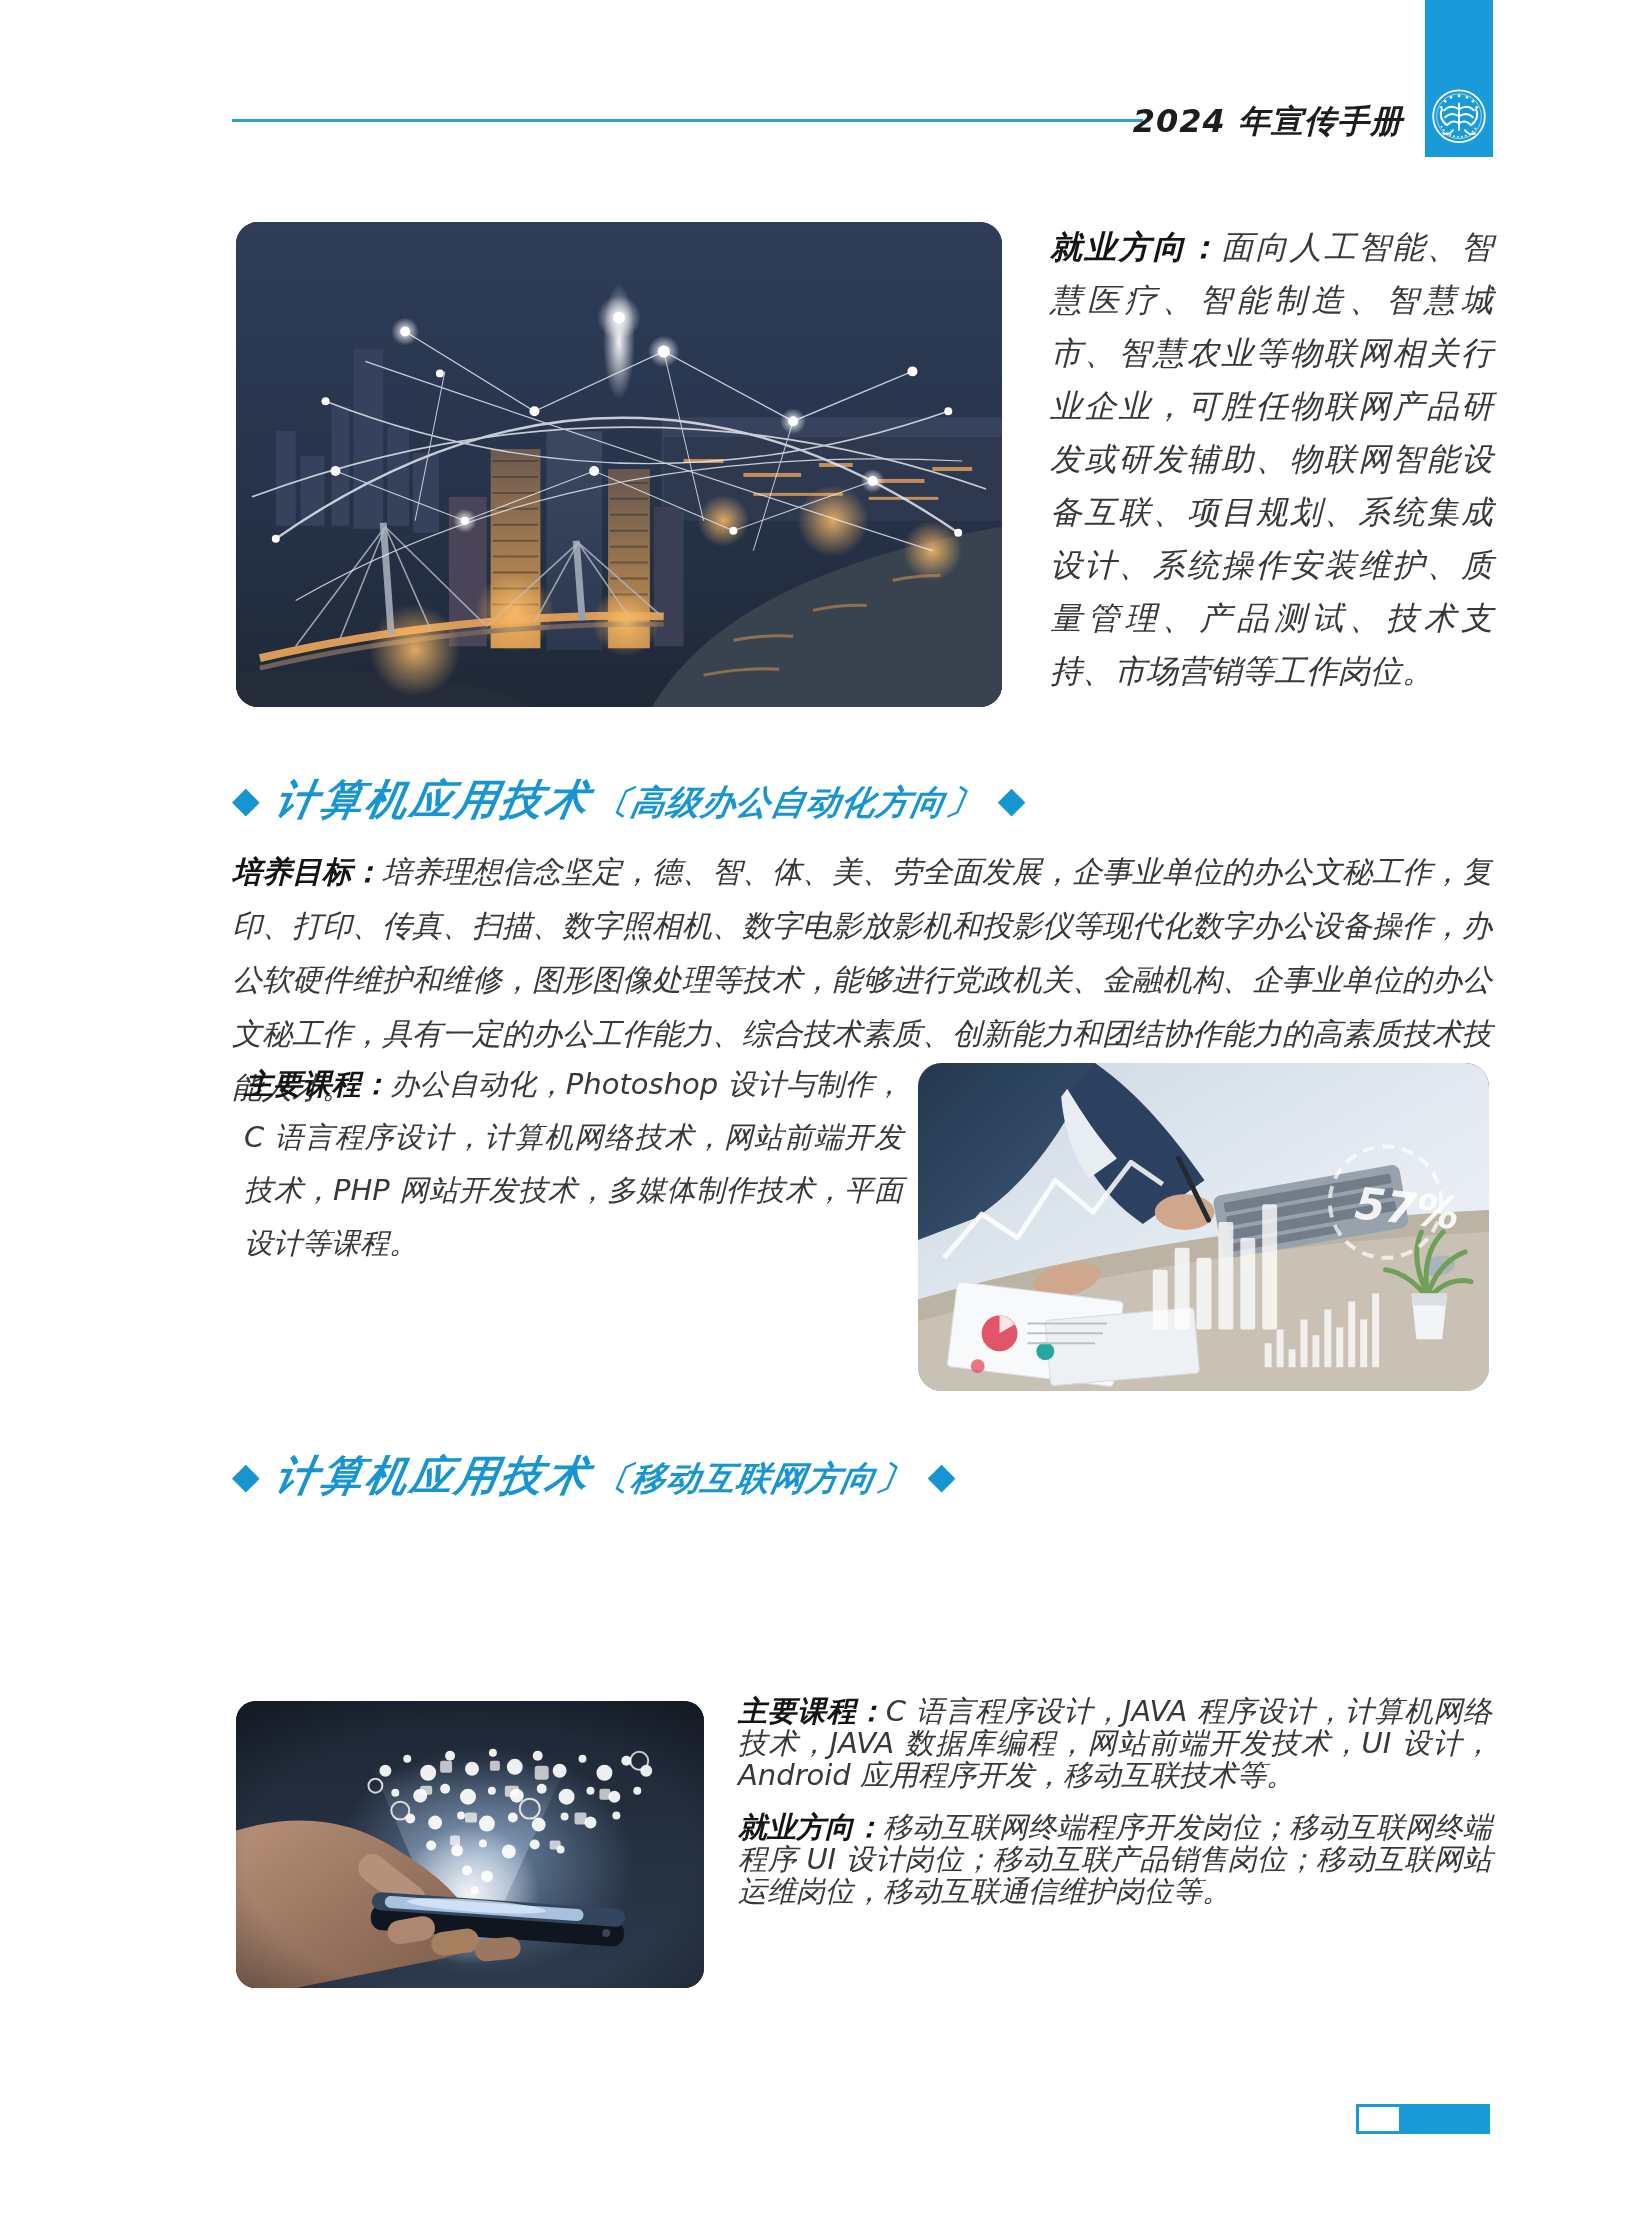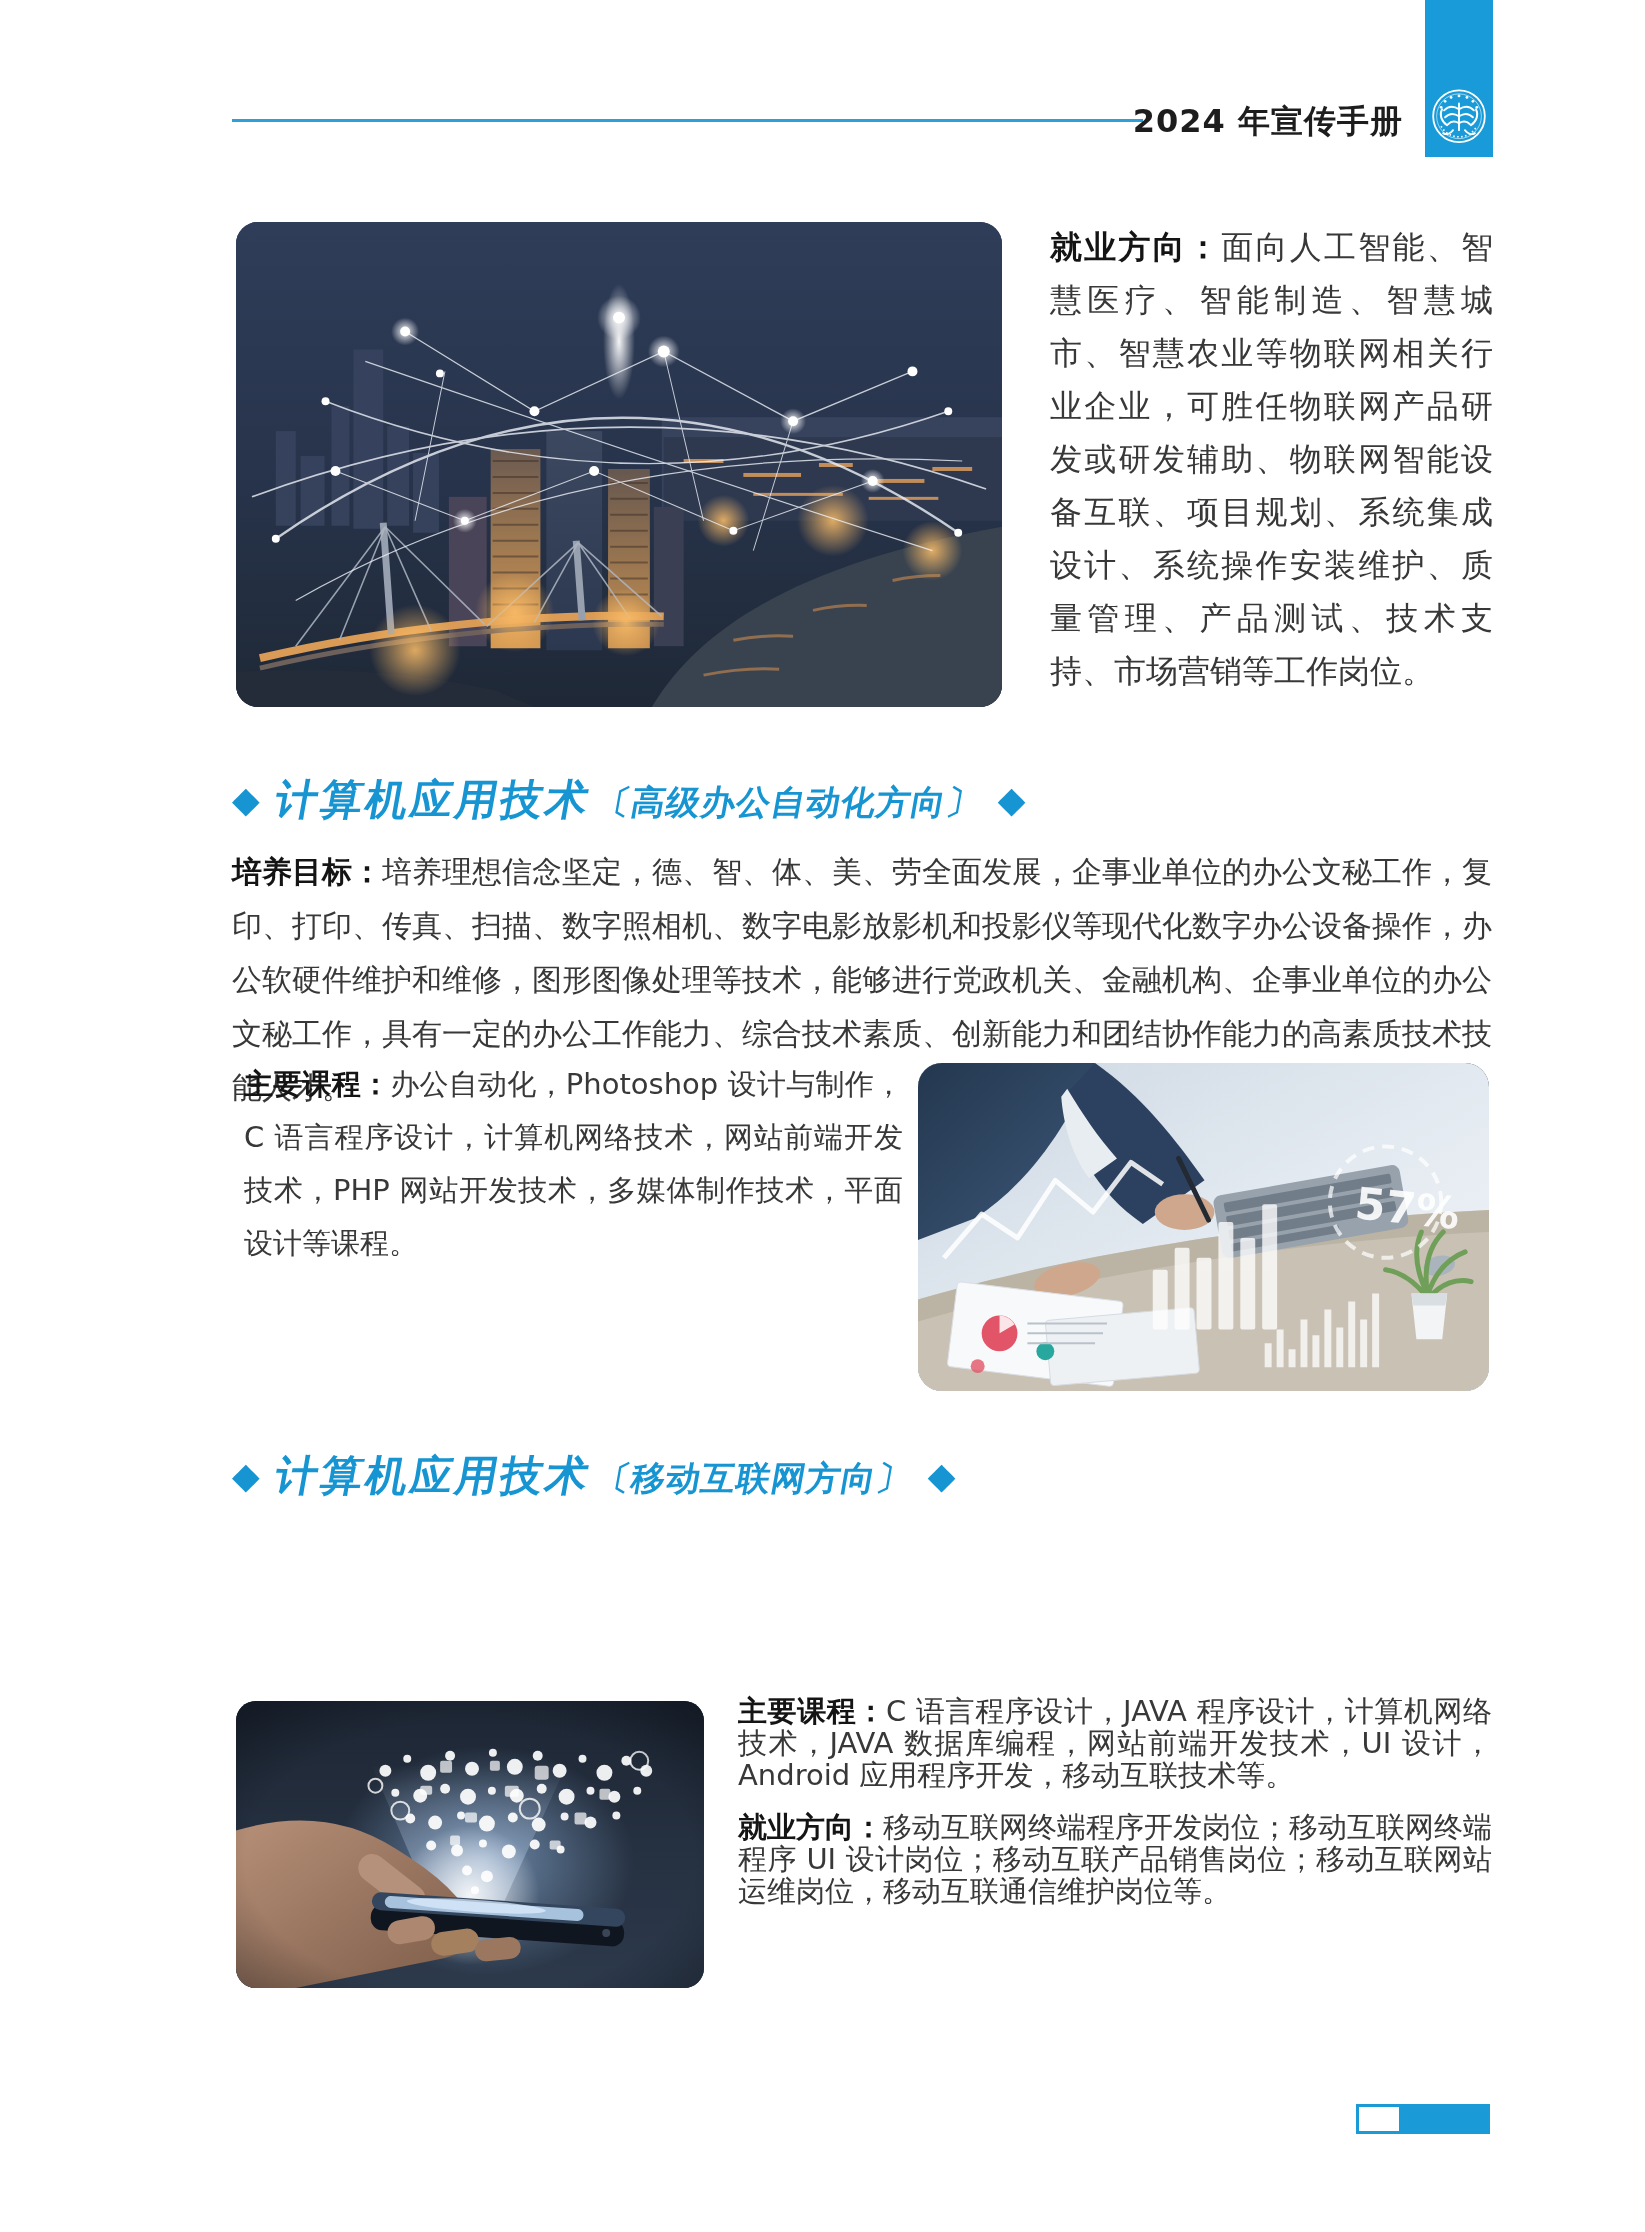--- a/index.html
+++ b/index.html
@@ -1,18 +1,18 @@
 <!DOCTYPE html>
 <html><head>
 <meta charset="utf-8">
 <style>
   html,body{margin:0;padding:0;background:#ffffff;}
   body{width:1646px;height:2233px;position:relative;overflow:hidden;
        font-family:"DejaVu Sans","Liberation Sans",sans-serif;}
-  .abs{position:absolute;}
+  .abs{position:absolute;font-style:italic;}
   
   .hr-rule{left:232px;top:119px;width:911px;height:3px;background:#2ca0d9;}
   .page-title{left:985px;top:100px;width:418px;text-align:right;font-size:32px;
               font-weight:600;color:#1d1d1d;letter-spacing:1px;white-space:nowrap;}
   .banner{left:1425px;top:0;width:68px;height:157px;background:#189bd8;}
   .banner svg{display:block;width:100%;height:100%;}
   
   .photo{overflow:hidden;background:#22304a;}
   .photo svg{display:block;width:100%;height:100%;}
   .photo-city{left:236px;top:222px;width:766px;height:485px;border-radius:22px;}

